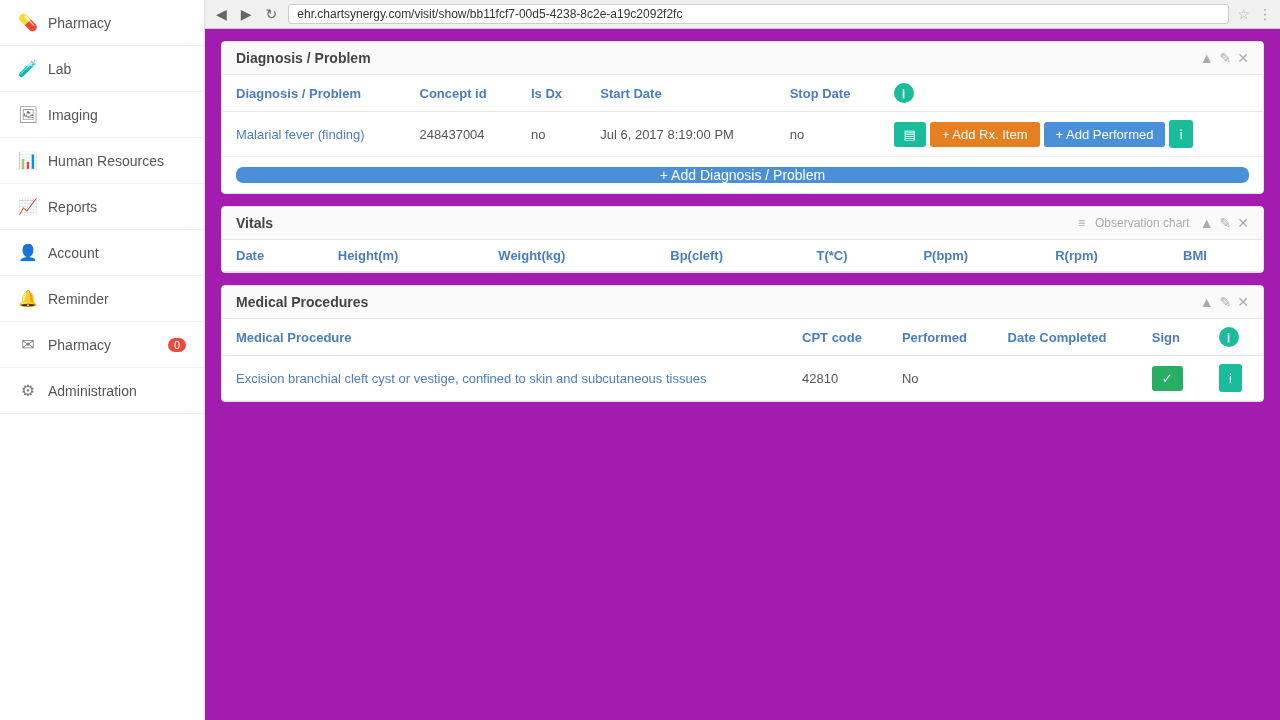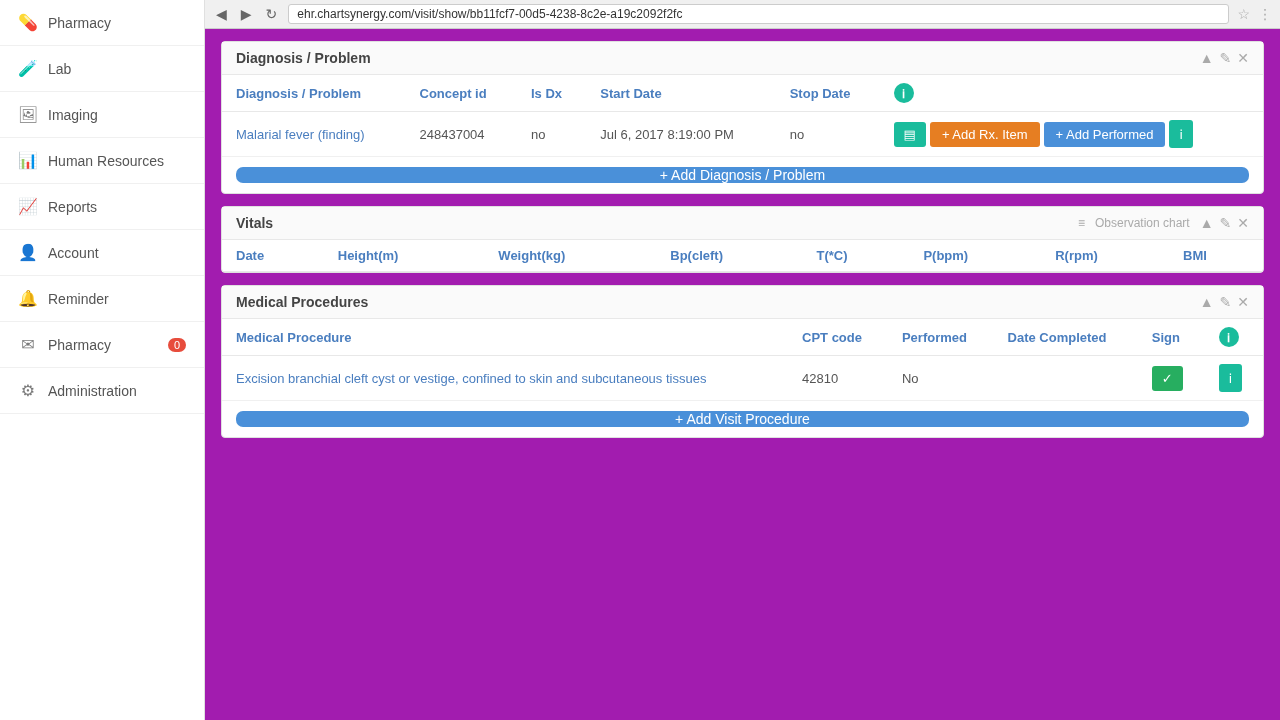--- a/index.html
+++ b/index.html
@@ -371,17 +371,16 @@
             <td></td>
             <td>
               <button class="sign-btn">✓</button>
             </td>
             <td>
               <button class="info-icon">ℹ</button>
             </td>
           </tr>
         </tbody>
       </table>
-      <button class="btn-add-wide">+ Add Visit Procedure</button>
     </div>
 
   </div>
 </div>
 
 </body></html>

